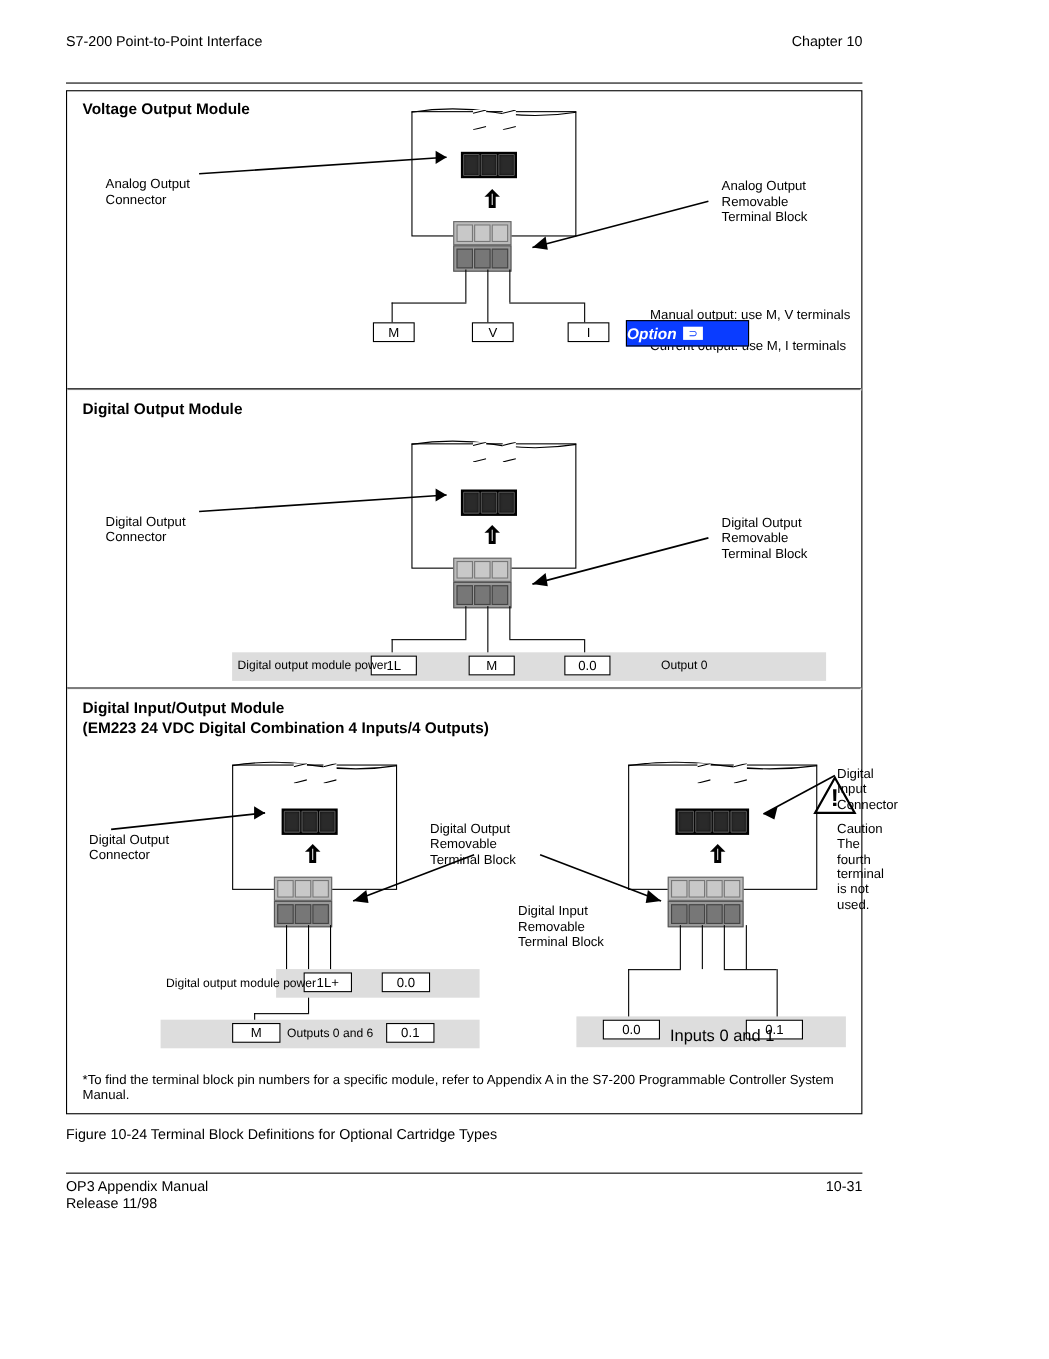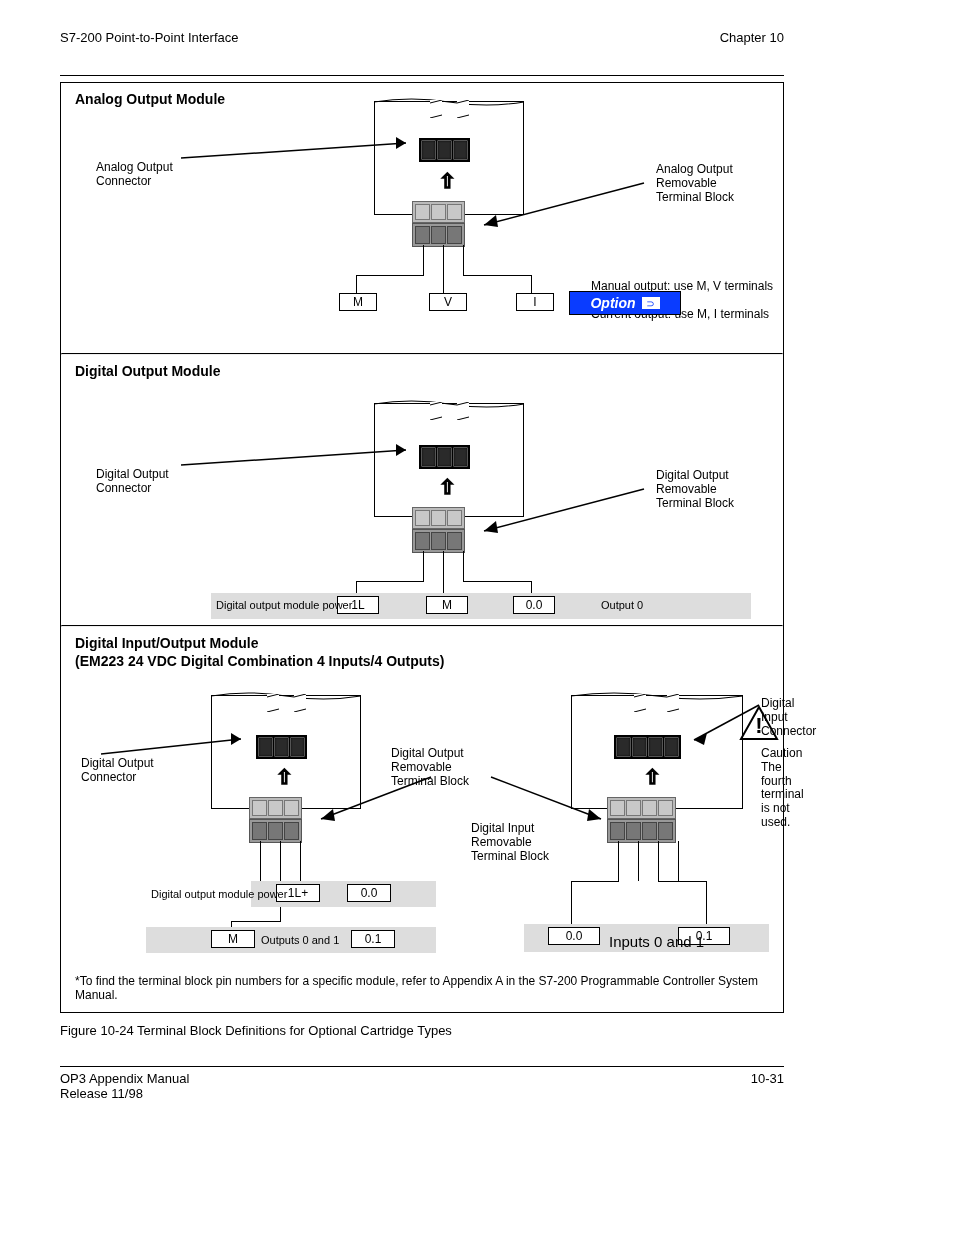--- a/index.html
+++ b/index.html
@@ -162,21 +162,20 @@
     position: absolute;
   }
   .option-badge {
     position: absolute;
     width: 110px;
     height: 22px;
     background: #0a3cff;
     border: 1px solid #000;
     display: flex;
     align-items: center;
-    justify-content: center;
     gap: 6px;
   }
   .option-badge .txt {
     color: #fff;
     font-style: italic;
     font-weight: bold;
     font-size: 14px;
   }
   .option-badge .sym {
     width: 18px; height: 12px;
@@ -209,21 +208,21 @@
 
   <div class="header">
     <span>S7-200 Point-to-Point Interface</span>
     <span>Chapter 10</span>
   </div>
   <div class="top-rule"></div>
 
   <div class="outer-box">
 
     <div class="section">
-      <div class="section-title">Analog Output Module</div>
+      <div class="section-title">Voltage Output Module</div>
 
       <div class="panel" style="left:313px; top:18px; width:148px; height:112px;">
         <svg class="wavy" viewBox="0 0 100 12" preserveAspectRatio="none">
             <path d="M0 6 Q25 0 50 6 T100 6" fill="none" stroke="#000" stroke-width="1"></path>
           </svg>
 
         <div class="break-line" style="left:55px; top:-2px;"><svg viewBox="0 0 12 18">
               <path d="M0 3 L12 0 M0 18 L12 15" stroke="#000" stroke-width="1"></path>
             </svg></div>
         <div class="break-line" style="left:82px; top:-2px;"><svg viewBox="0 0 12 18">
@@ -422,21 +421,21 @@
 
       <div class="gray-band" style="left:190px; top:254px; width:185px; height:26px;"></div>
       <div class="gray-band" style="left:85px; top:300px; width:290px; height:26px;"></div>
 
       <div class="small-box" style="left:215px; top:257px; width:34px; background:#fff;">1L+</div>
       <div class="small-box" style="left:286px; top:257px; width:34px; background:#fff;">0.0</div>
       <div class="small-box" style="left:150px; top:303px; width:34px; background:#fff;">M</div>
       <div class="small-box" style="left:290px; top:303px; width:34px; background:#fff;">0.1</div>
 
       <div class="label-text" style="left:90px; top:261px; font-size:11px; white-space:pre-line;">Digital output module power</div>
-      <div class="label-text" style="left:200px; top:307px; font-size:11px;">Outputs 0 and 1</div>
+      <div class="label-text" style="left:200px; top:307px; font-size:11px;">Outputs 0 and 6</div>
 
       <div class="panel" style="left:510px; top:68px; width:170px; height:112px;">
         <svg class="wavy" viewBox="0 0 100 12" preserveAspectRatio="none">
             <path d="M0 6 Q25 0 50 6 T100 6" fill="none" stroke="#000" stroke-width="1"></path>
           </svg>
         <div class="break-line" style="left:62px; top:-2px;"><svg viewBox="0 0 12 18">
               <path d="M0 3 L12 0 M0 18 L12 15" stroke="#000" stroke-width="1"></path>
             </svg></div>
         <div class="break-line" style="left:95px; top:-2px;"><svg viewBox="0 0 12 18">
               <path d="M0 3 L12 0 M0 18 L12 15" stroke="#000" stroke-width="1"></path>

